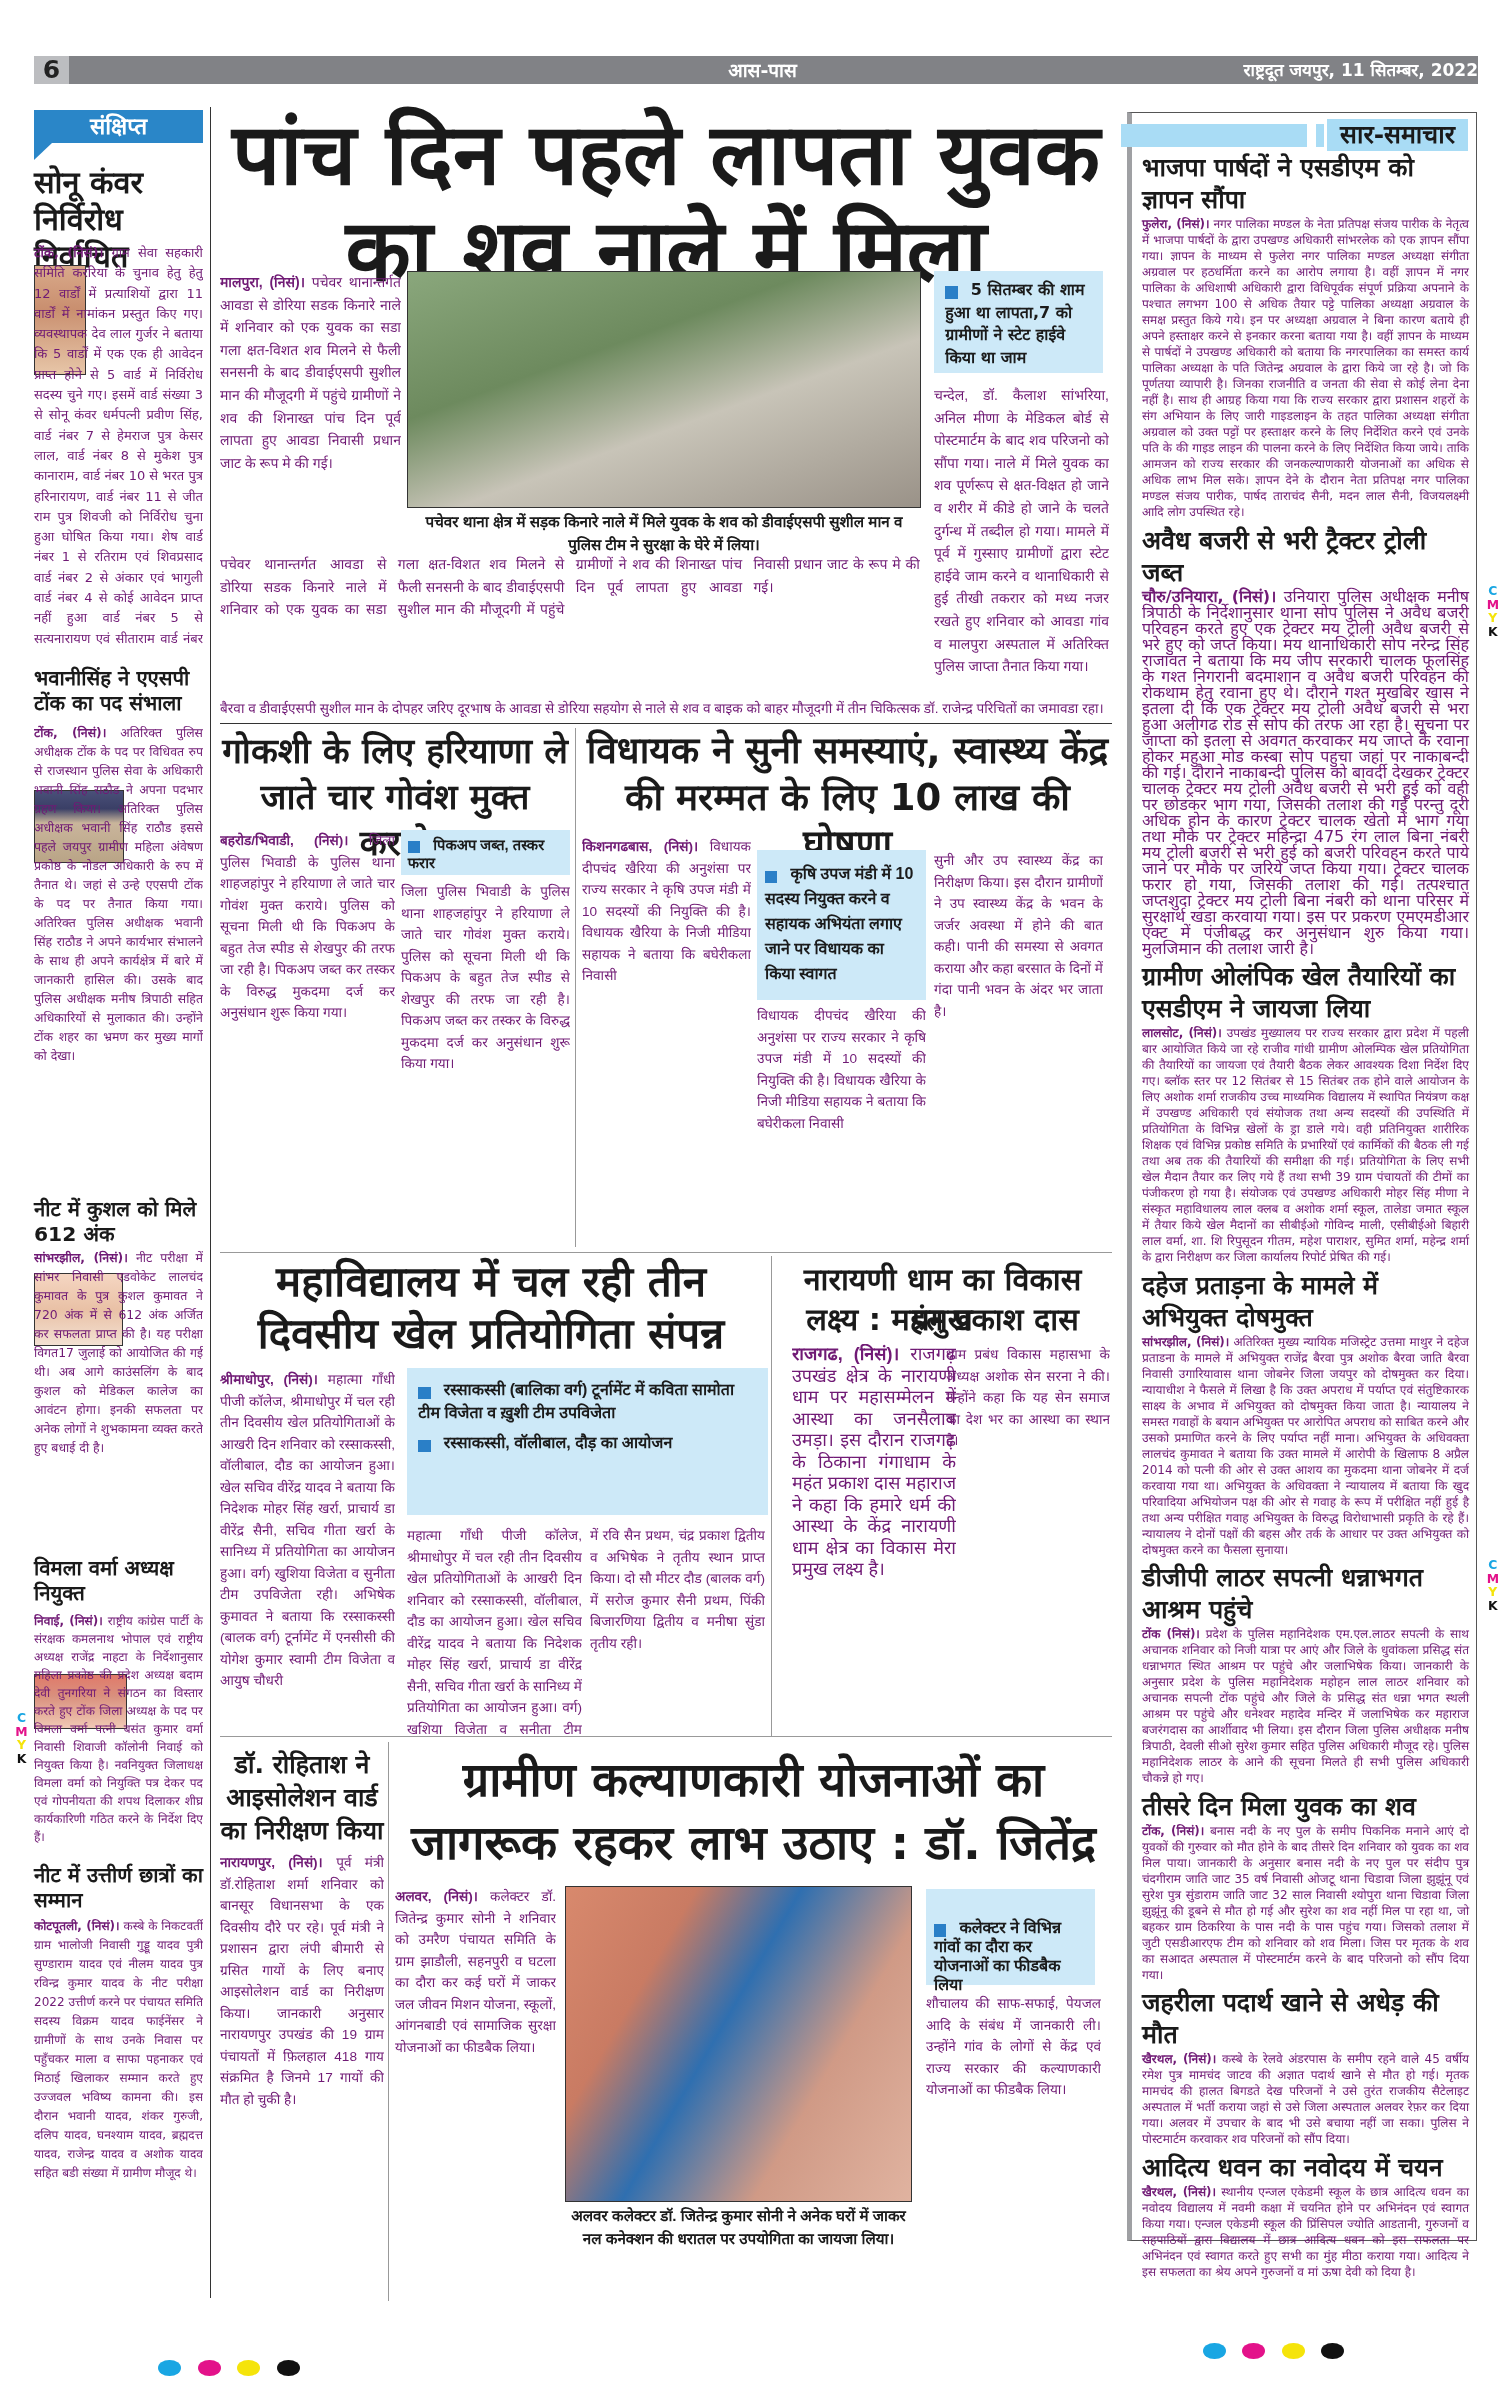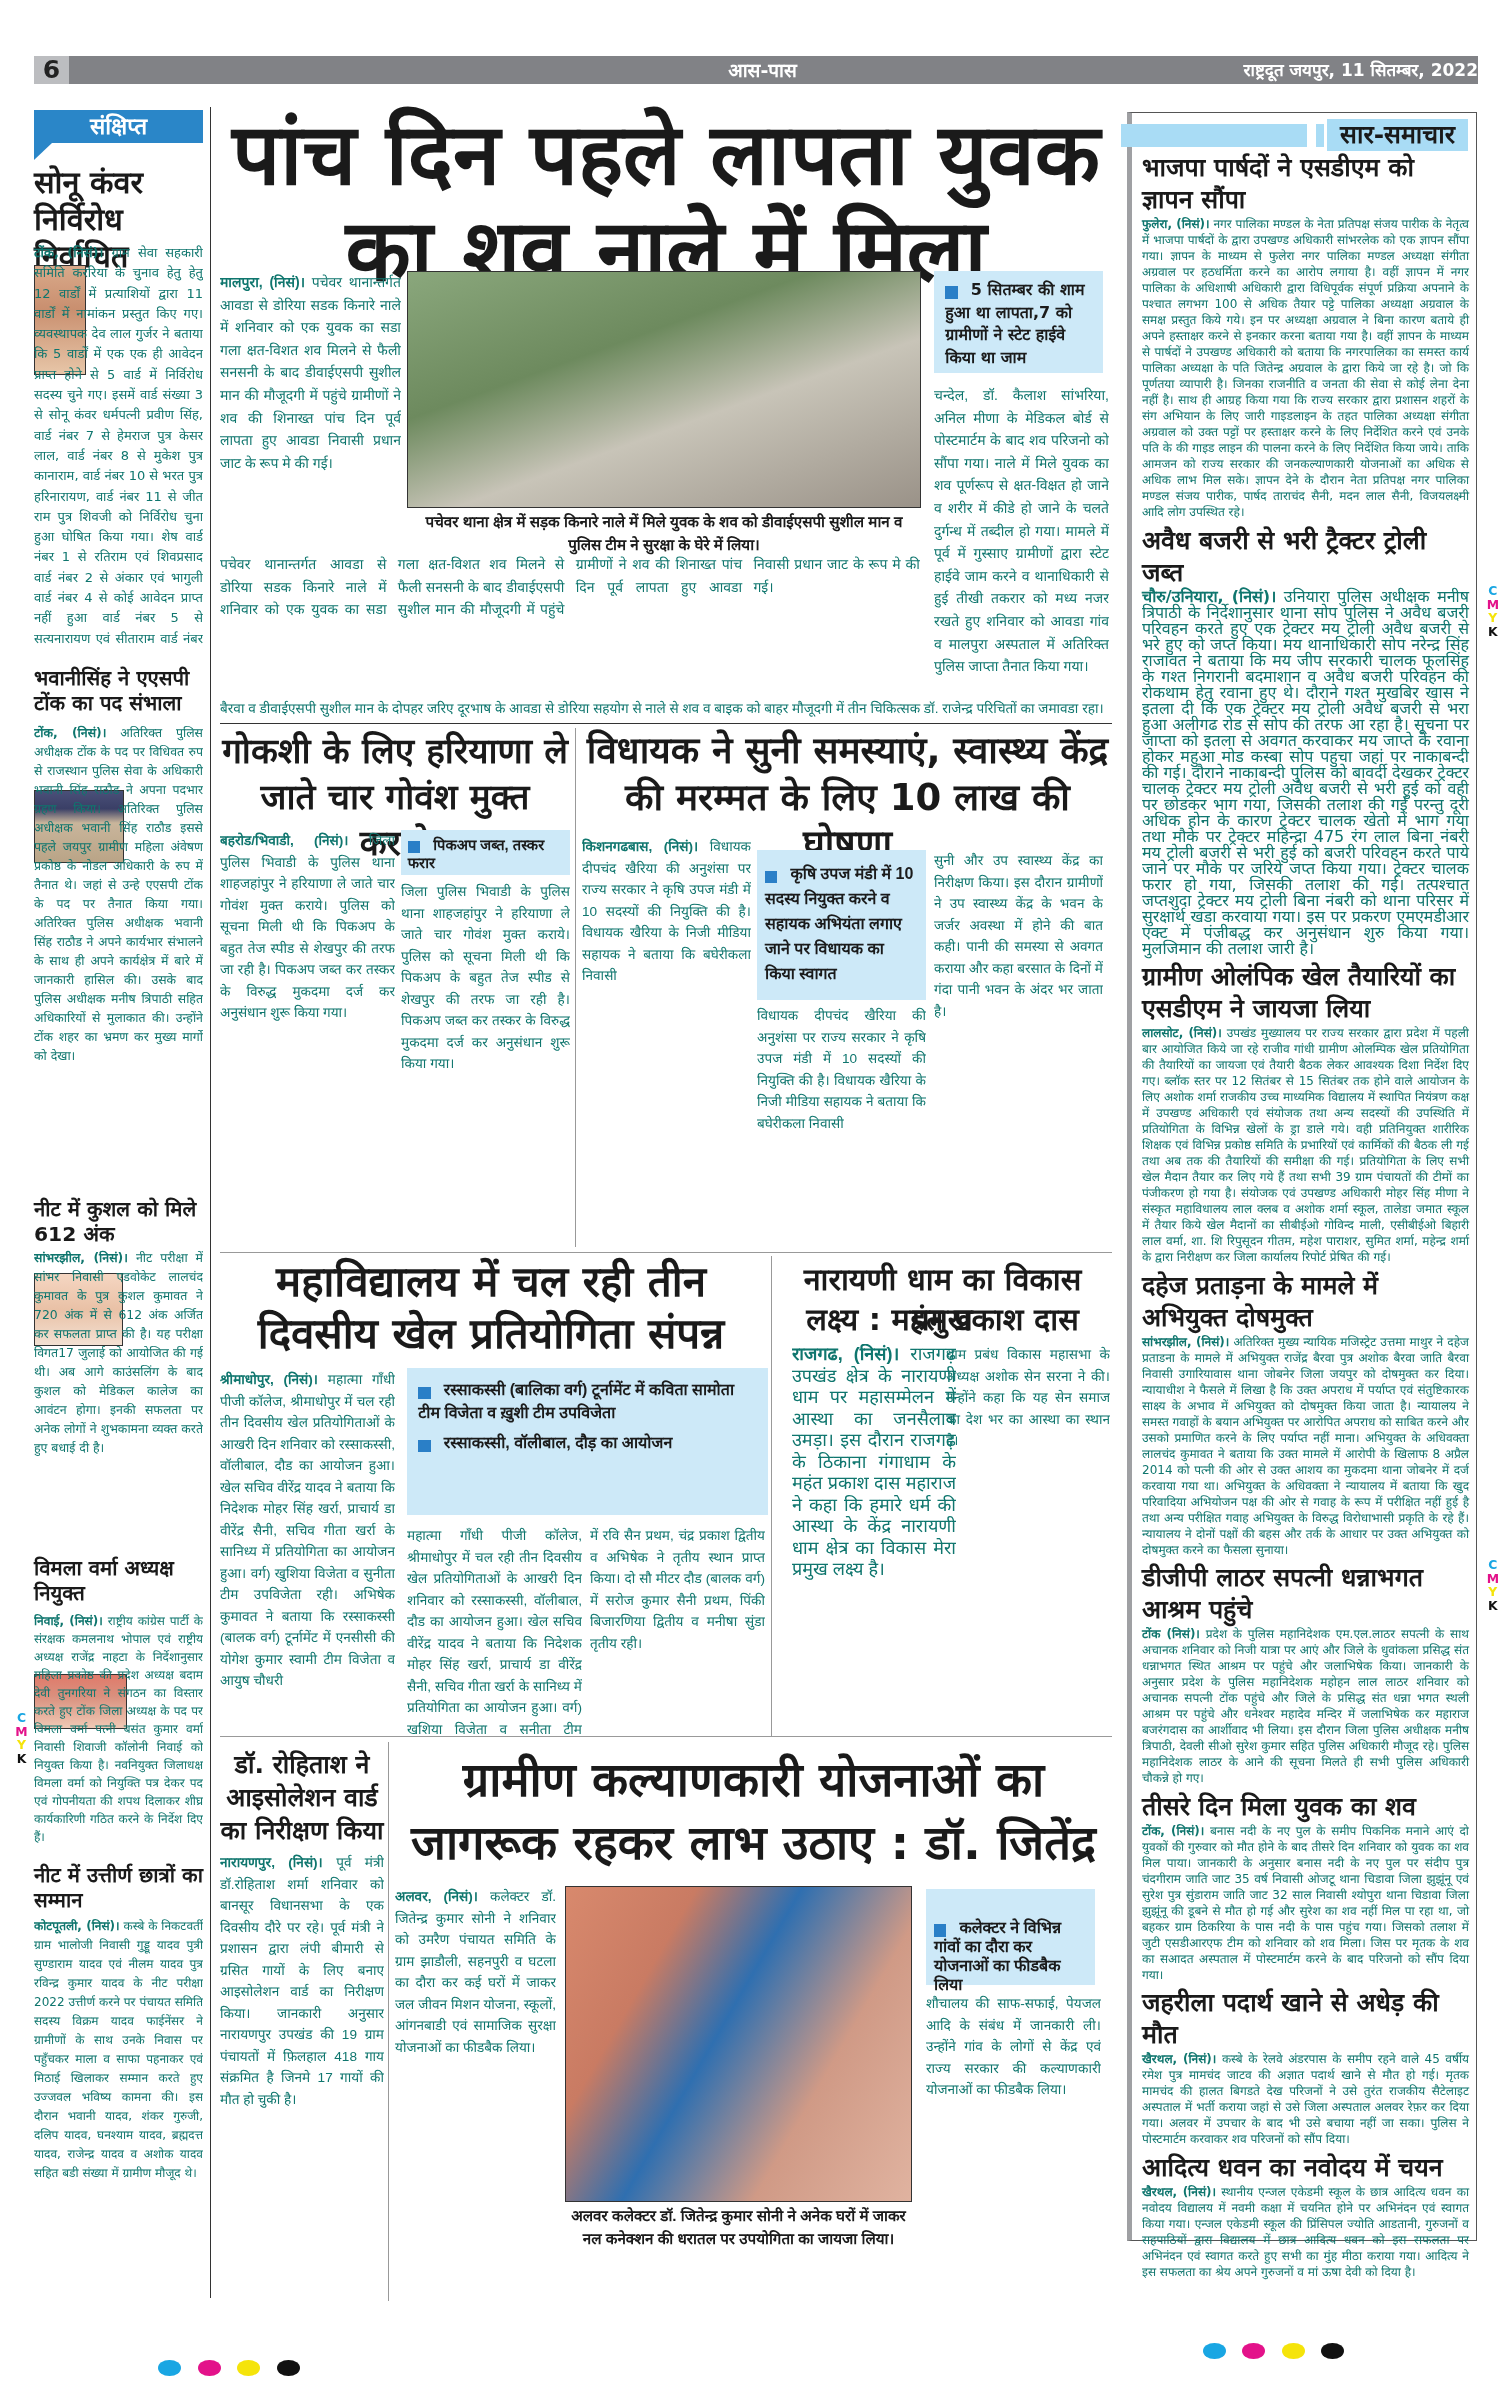--- a/index.html
+++ b/index.html
@@ -1,20 +1,20 @@
 <!DOCTYPE html>
 <html style="font-size:9px"><head>
 <meta charset="utf-8">
 <style>
   * { box-sizing: border-box; margin: 0; padding: 0; }
   html, body { width: 1512px; height: 2401px; background: #ffffff; overflow: hidden; }
   body { position: relative; font-family: "DejaVu Sans", sans-serif; color: #1b1b1b; }
 
   .abs { position: absolute; }
-  .body-text { font-size: 14.7px; line-height: 22.6px; text-align: justify; color: #0f766e; }
+  .body-text { font-size: 14.7px; line-height: 22.6px; text-align: justify; color: #701a75; }
   .body-text .dateline { font-weight: bold; }
   .cond { font-family: "Liberation Sans Narrow", "Liberation Sans", sans-serif; }
   .hl { font-family: "DejaVu Sans", sans-serif; font-weight: bold; color: #1a1a1a; line-height: 1.15; }
   .hl-xl { font-size: 85px; text-align: center; line-height: 96px; }
   .hl-s { font-size: 25px; line-height: 32px; }
 
   .photo { background: linear-gradient(160deg, #8aa77c 0%, #6d8a5e 35%, #c8c4b8 60%, #9a9288 100%); border: 1.1px solid #333; }
   .photo.portrait { background: linear-gradient(180deg, #d9a98a 0%, #c98f6f 40%, #e7c6a8 100%); }
   .photo.officer { background: linear-gradient(180deg, #4a5079 0%, #3a3f66 25%, #c9b59b 45%, #b9a487 100%); }
   .photo.woman2 { background: linear-gradient(180deg, #e07a6a 0%, #d9907e 40%, #f0c9b5 100%); }

